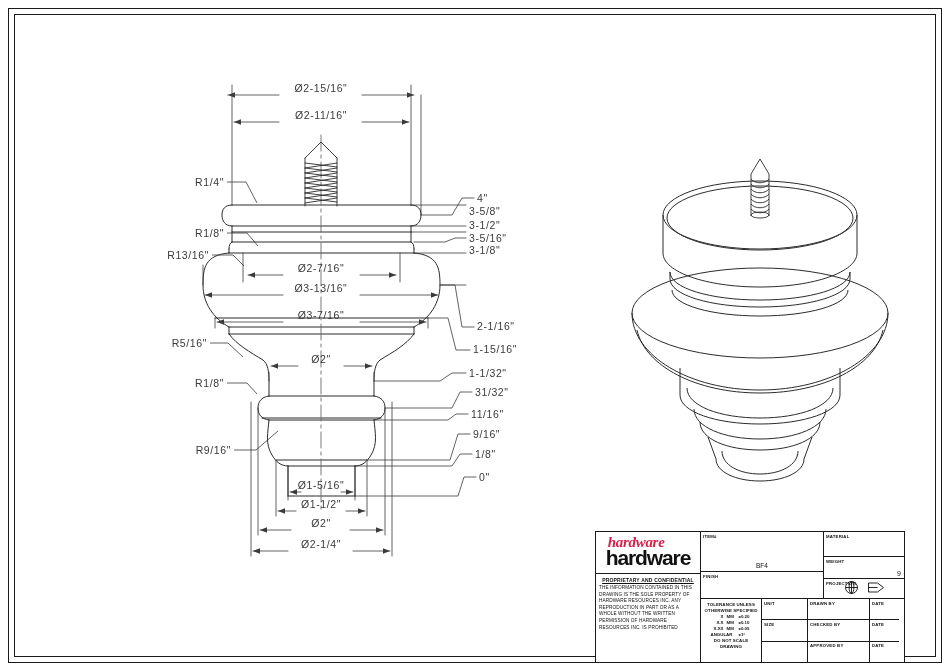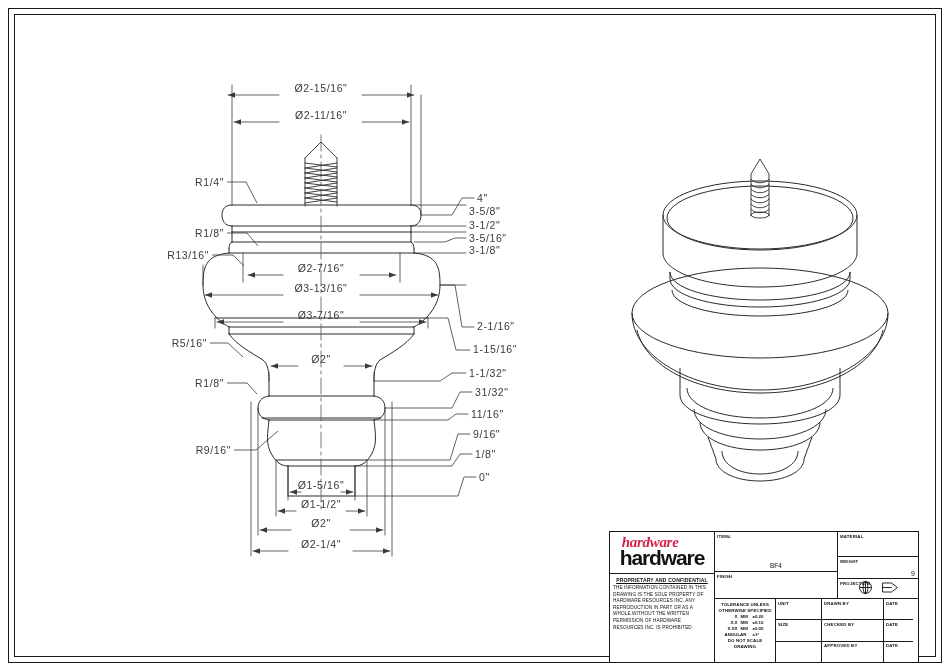--- a/index.html
+++ b/index.html
@@ -7,21 +7,21 @@
   #sheet{position:relative;width:950px;height:671px;overflow:hidden;background:#fff;}
   #border-outer{position:absolute;left:8px;top:8px;width:934px;height:655px;border:1px solid #1a1a1a;box-sizing:border-box;}
   #border-inner{position:absolute;left:14px;top:14px;width:922px;height:643px;border:1px solid #1a1a1a;box-sizing:border-box;}
   svg{display:block;}
   #drawing{position:absolute;left:0;top:0;}
   .dimtxt{font-family:"Liberation Sans",sans-serif;font-size:10.5px;fill:#3a3a3a;letter-spacing:.6px;}
   .dimtxt-l{text-anchor:start;}
   .dimtxt-m{text-anchor:middle;}
   .dimtxt-e{text-anchor:end;}
   
-  #title-block{position:absolute;left:609px;top:531px;width:310px;height:132px;border:1px solid #1a1a1a;box-sizing:border-box;background:#fff;
+  #title-block{position:absolute;left:595px;top:531px;width:310px;height:132px;border:1px solid #1a1a1a;box-sizing:border-box;background:#fff;
                display:flex;flex-direction:row;font-size:4.4px;}
   .tb-col{display:flex;flex-direction:column;box-sizing:border-box;}
   .tb-cell{box-sizing:border-box;position:relative;padding:1.5px 2px;overflow:hidden;}
   .tb-lbl{font-size:4.3px;font-weight:bold;letter-spacing:.2px;color:#111;line-height:5px;text-transform:uppercase;}
   .tb-val{font-size:6.5px;color:#111;text-align:center;line-height:9px;}
   .bl{border-left:1px solid #1a1a1a;}
   .bt{border-top:1px solid #1a1a1a;}
   
   #tb-left{width:104px;}
   #logo-cell{height:41px;display:flex;align-items:center;justify-content:center;padding:2px 4px;}

